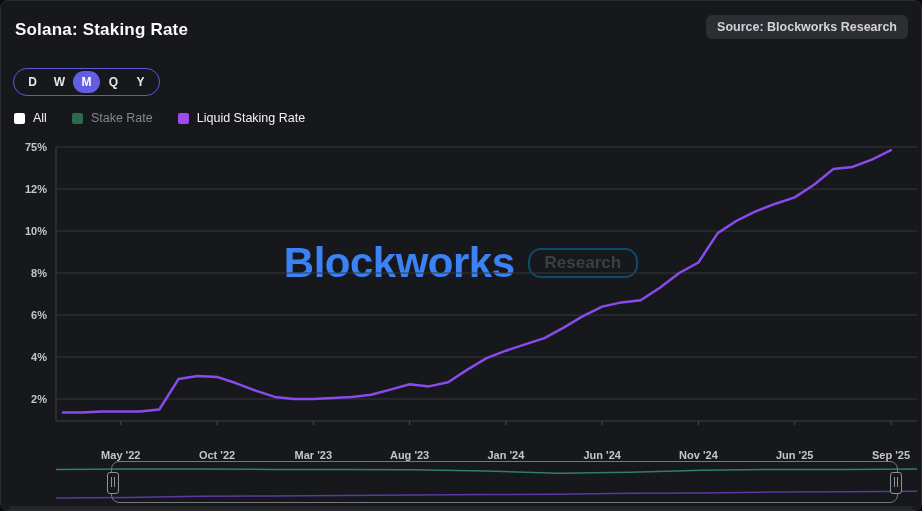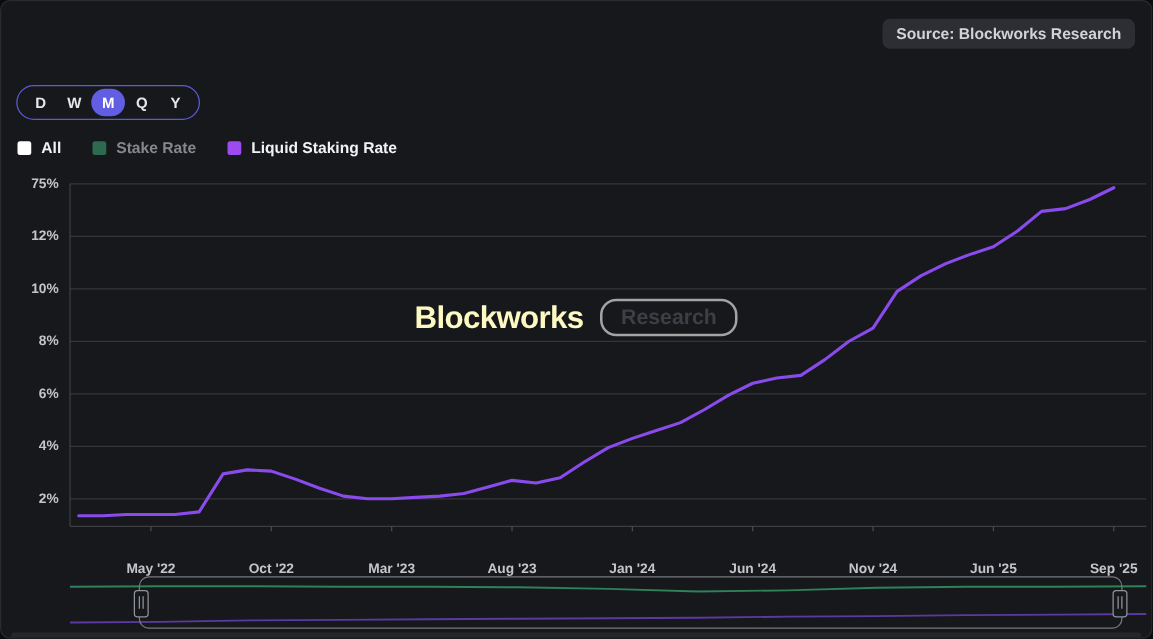--- a/index.html
+++ b/index.html
@@ -25,36 +25,36 @@
   .range-opt{
     width:27px;height:22px;display:flex;align-items:center;justify-content:center;
     font-size:12px;font-weight:700;color:#e6e7ea;border-radius:11px;cursor:pointer;
   }
   .range-opt.selected{background:#625ee3;color:#ffffff;}
   .legend{
     position:absolute;left:13px;top:110px;display:flex;gap:25px;align-items:center;
   }
   .legend-item{display:flex;align-items:center;gap:8px;cursor:pointer;}
   .legend-swatch{width:11px;height:11px;border-radius:2px;display:inline-block;}
-  .legend-label{font-size:12.5px;font-weight:700;color:#f2f2f4;}
+  .legend-label{font-size:12.5px;font-weight:400;color:#f2f2f4;}
   .legend-item.dim .legend-label{color:#85878d;}
   .plot-svg{position:absolute;left:0;top:0;z-index:1;}
   .axis-label{
     position:absolute;z-index:2;font-size:11px;font-weight:700;color:#c4c5ca;line-height:14px;
   }
   .y-label{left:0;width:46px;text-align:right;}
   .x-label{width:80px;text-align:center;margin-top:19px;}
   .watermark{
     position:absolute;left:0;right:0;top:238px;z-index:0;
     display:flex;justify-content:center;align-items:center;gap:13px;pointer-events:none;
   }
-  .wm-brand{font-size:25px;font-weight:700;color:#fef9c3;letter-spacing:-.5px;}
+  .wm-brand{font-size:42px;font-weight:700;color:#3b82f6;letter-spacing:-.5px;}
   .wm-badge{
     font-size:17px;font-weight:600;color:#3e3f44;
-    border:2px solid #a3a3a3;border-radius:13px;padding:3px 15px;
+    border:2px solid #0c4a6e;border-radius:13px;padding:3px 15px;
   }
   .brush{
     position:absolute;z-index:3;box-sizing:border-box;
     border:1px solid #75787f;border-radius:8px;cursor:grab;
   }
   .brush-handle{
     position:absolute;top:50%;width:10px;height:20px;margin-top:-10px;z-index:4;
     background:#17181b;border:1px solid #8f939a;border-radius:3px;cursor:ew-resize;
   }
   .brush-handle.left{left:-5px;}
@@ -66,20 +66,21 @@
   .bottom-bar{
     position:absolute;left:8px;right:8px;top:505px;height:4px;z-index:2;
     background:#25262a;border-radius:2px;
   }
 </style>
 </head>
 <body>
 
 <div class="card">
 
+  <h1 class="page-title">Solana: Staking Rate</h1>
 
   <div class="source-badge">Source: Blockworks Research</div>
 
   <div class="range-pill" id="range-pill">
       <span class="range-opt">D</span>
       <span class="range-opt">W</span>
       <span class="range-opt selected">M</span>
       <span class="range-opt">Q</span>
       <span class="range-opt">Y</span>
     </div>

